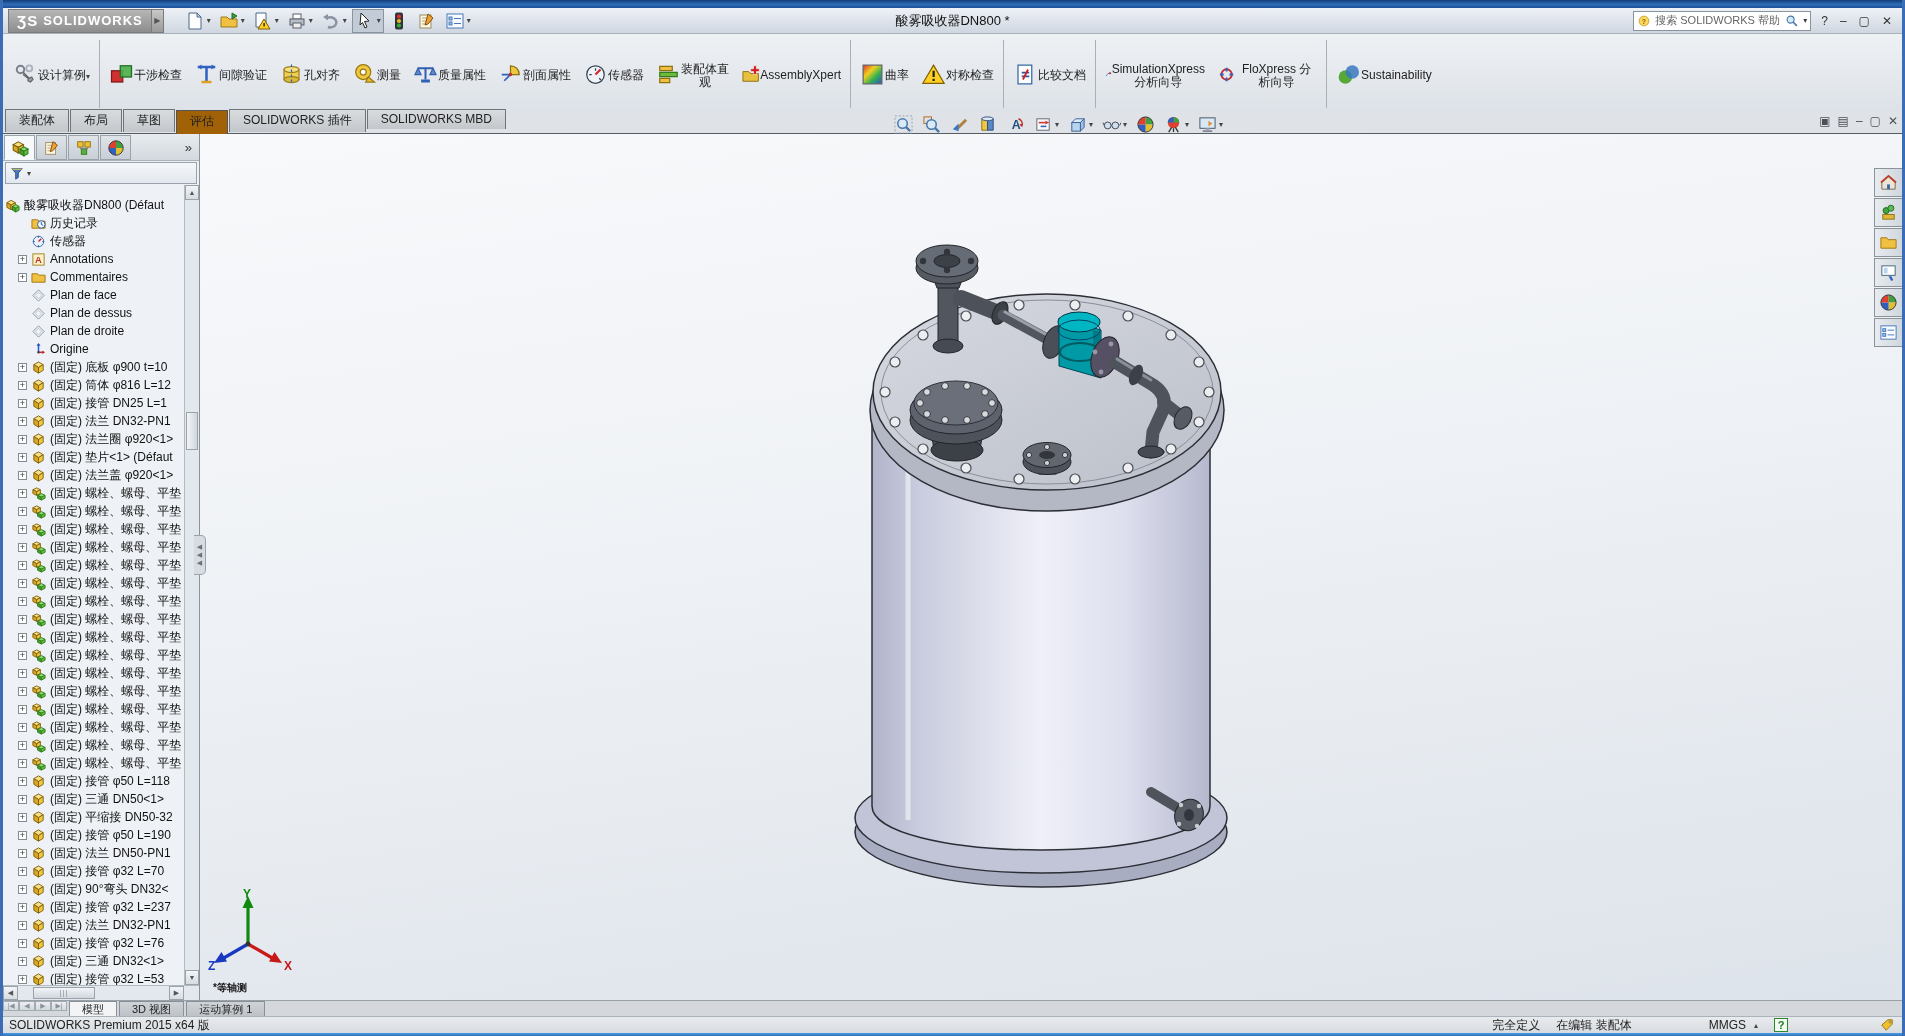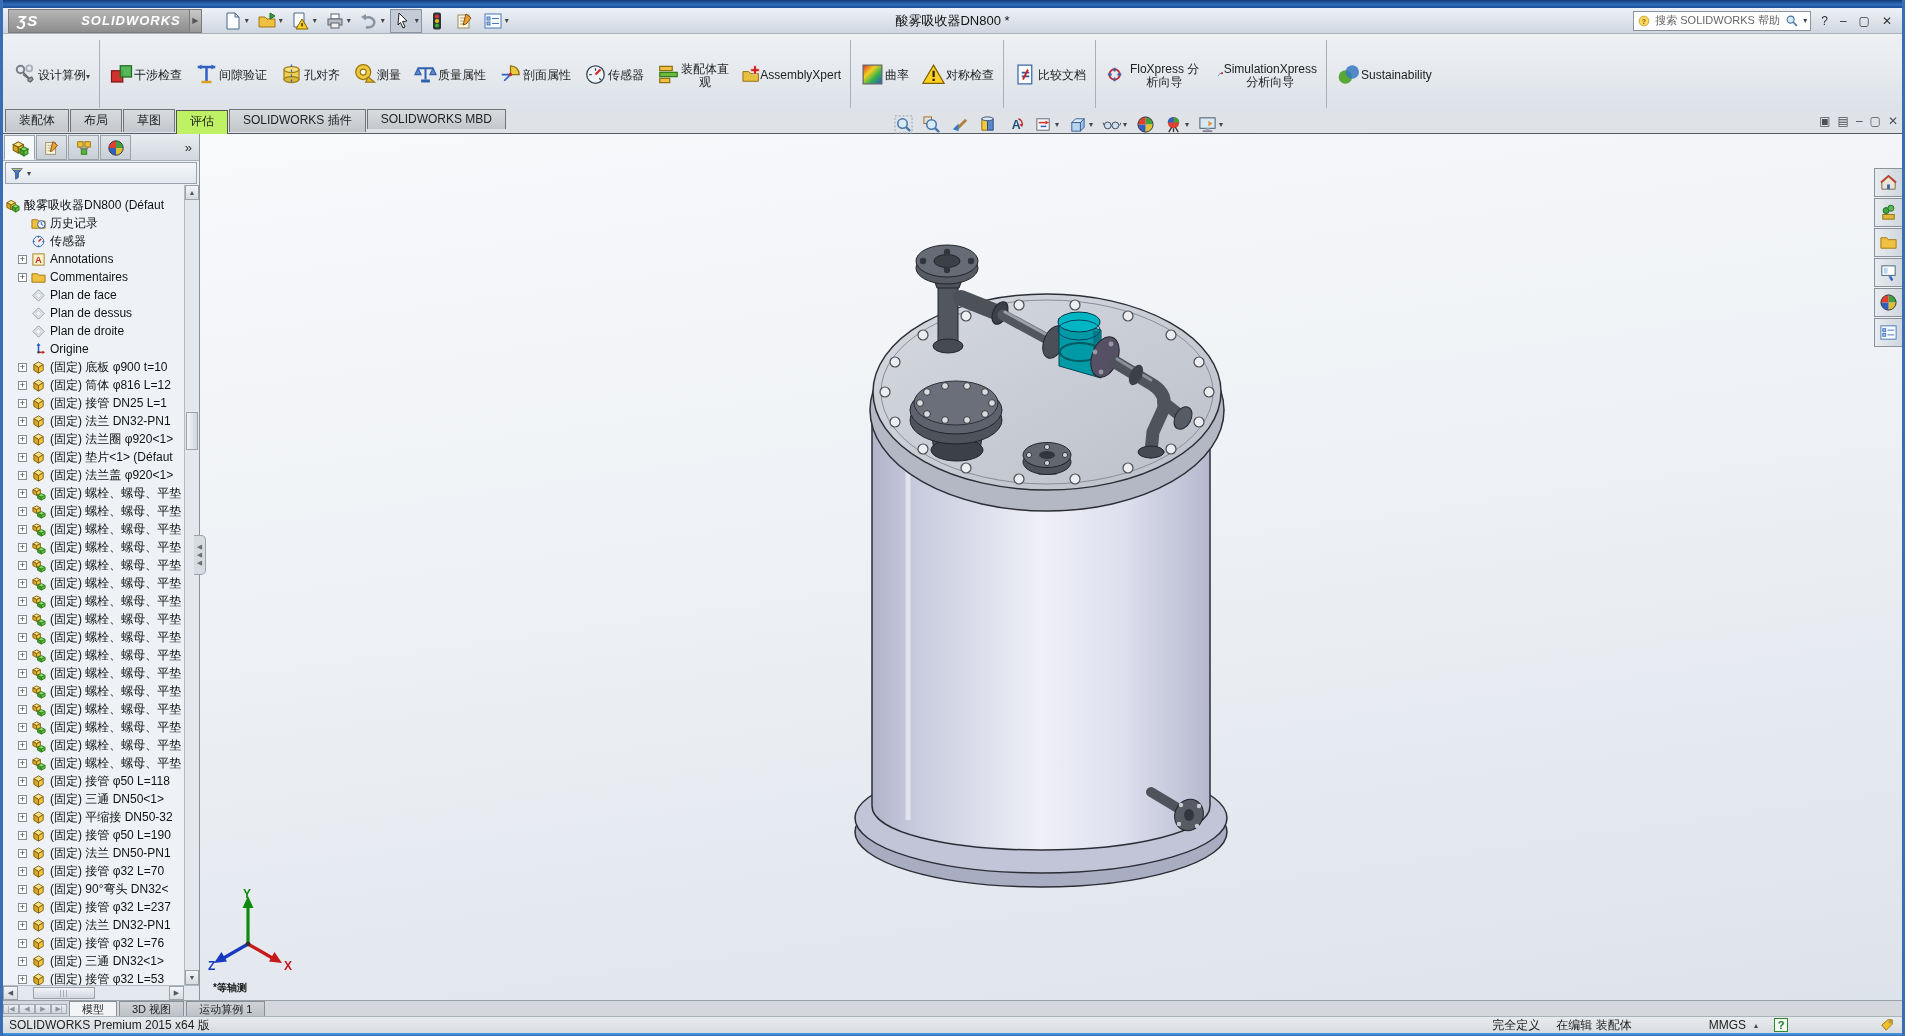--- a/index.html
+++ b/index.html
@@ -3,21 +3,21 @@
 <meta charset="utf-8">
 <style>
   * { margin:0; padding:0; box-sizing:border-box; }
   html,body { width:1905px; height:1036px; overflow:hidden; }
   body { font-family:"Liberation Sans","DejaVu Sans",sans-serif; font-size:12px; color:#1a1a1a; background:#dfe3e8; }
   .app { position:relative; width:1905px; height:1036px; border-left:3px solid #3a6db5; border-right:3px solid #3a6db5; overflow:hidden; }
 
   
   .title-accent { height:8px; background:linear-gradient(#123d78,#2e6cb8 55%,#1d4f96); }
   .titlebar { height:26px; background:linear-gradient(#eef2f7,#cfd6e0); display:flex; align-items:center; position:relative; border-bottom:1px solid #aab2bc; }
-  .logo { display:flex; align-items:center; height:24px; margin-left:5px; padding:0 8px; background:linear-gradient(#b6b6b6,#8d8d8d); border:1px solid #7a7a7a; color:#fff; font-weight:bold; font-style:italic; font-size:13px; letter-spacing:1px;gap:38px; }
+  .logo { display:flex; align-items:center; height:24px; margin-left:5px; padding:0 8px; background:linear-gradient(#b6b6b6,#8d8d8d); border:1px solid #7a7a7a; color:#fff; font-weight:bold; font-size:13px; letter-spacing:1px; }
   .logo .mark { margin-right:5px; font-size:15px; }
   .logo-arrow { width:12px; height:24px; background:linear-gradient(#c8c8c8,#9a9a9a); border:1px solid #7a7a7a; border-left:none; display:flex; align-items:center; justify-content:center; color:#555; font-size:8px; }
   .tb-tools { display:flex; align-items:center; margin-left:18px; gap:2px; }
   .tbtn { display:flex; align-items:center; padding:1px 2px; border:1px solid transparent; }
   .tbtn.pressed { background:#c2cbd6; border:1px solid #8a94a0; }
   .tbtn .dd { font-size:8px; color:#444; margin-left:2px; }
   .ic { width:20px; height:20px; }
   .win-title { position:absolute; left:50%; transform:translateX(-50%); font-size:13px; color:#111; white-space:nowrap; }
   .tb-right { position:absolute; right:6px; display:flex; align-items:center; gap:6px; }
   .searchbox { display:flex; align-items:center; width:178px; height:20px; background:#fff; border:1px solid #8a94a0; padding:0 3px; gap:4px; }
@@ -30,21 +30,21 @@
   .ribbon { height:78px; background:linear-gradient(#eef1f4,#dde2e8); display:flex; align-items:stretch; padding:2px 2px 0 4px; }
   .rbtn { display:flex; flex-direction:row; align-items:center; padding:3px 6px 0; font-size:12px; line-height:13px; text-align:center; color:#222; max-width:112px; }
   .rbtn.narrow .rlabel { width:48px; word-break:break-all; }
   .ric { width:25px; height:25px; margin-bottom:2px; }
   .rdd { font-size:8px; color:#444; margin-top:1px; }
   .rsep { width:1px; background:#aab0b8; margin:4px 3px; }
 
   
   .tabrow { height:22px; background:#dfe3e7; position:relative; display:flex; align-items:flex-end; border-bottom:1px solid #555c64; }
   .ctab { padding:2px 13px 3px; margin-right:1px; font-size:12px; background:linear-gradient(#d9dcdf,#c3c7cb); border:1px solid #6f7478; border-bottom:none; color:#222; }
-  .ctab.active { background:#bef264; position:relative; top:1px; padding-bottom:4px; border-color:#555; }
+  .ctab.active { background:#a16207; position:relative; top:1px; padding-bottom:4px; border-color:#555; }
   .headsup { position:absolute; left:888px; top:1px; display:flex; align-items:center; gap:3px; }
   .hic { width:19px; height:19px; }
   .childctl { position:absolute; right:4px; top:2px; display:flex; gap:7px; color:#4a5058; font-size:12px; }
 
   
   .main { display:flex; height:866px; position:relative; }
   .panel { width:197px; background:#edf1f5; border-right:1px solid #8a929a; display:flex; flex-direction:column; }
   .panel-tabs { height:27px; display:flex; align-items:stretch; background:linear-gradient(#e8ecf0,#d2d8de); border-bottom:1px solid #aab2ba; padding:1px 1px 0; }
   .ptab { width:31px; display:flex; align-items:center; justify-content:center; border:1px solid #9aa2aa; margin-right:1px; background:linear-gradient(#dfe4e9,#c8cfd6); }
   .ptab.active { background:#f6f9fc; border-bottom-color:#f6f9fc; }
@@ -69,21 +69,21 @@
 
   .viewport { flex:1; position:relative; background:linear-gradient(172deg,#f8f9fb 0%,#eef1f5 45%,#dde3ea 100%); overflow:hidden; }
   .modelsvg { position:absolute; inset:0; width:100%; height:100%; }
   .triad { position:absolute; left:8px; bottom:28px; width:86px; height:86px; }
   .viewlabel { position:absolute; left:13px; bottom:5px; font-size:10px; font-weight:bold; color:#111; }
   .taskpane { position:absolute; right:0; top:34px; width:28px; display:flex; flex-direction:column; }
   .tptab { height:29px; background:linear-gradient(90deg,#e8ecf0,#cfd6dd); border:1px solid #8a929a; border-right:none; margin-bottom:1px; display:flex; align-items:center; justify-content:center; }
   .tptab .ic { width:19px; height:19px; }
 
   
-  .mstabs { height:16px; background:#d4d8dc; border-top:1px solid #98a0a8; display:flex; align-items:center; font-size:11px; }
+  .mstabs { height:16px; background:#d4d8dc; border-top:1px solid #98a0a8; display:flex; align-items:flex-start; font-size:11px; }
   .msnav { width:16px; border:1px solid #a2aab2; background:linear-gradient(#eceff2,#d2d7dc); color:#8a929a; font-size:7px; display:flex; align-items:center; justify-content:center; }
   .mstab { padding:0 12px; display:flex; align-items:center; background:linear-gradient(#cfd3d7,#bcc1c6); border:1px solid #8a9098; border-bottom:none; margin-left:2px; color:#222; }
   .mstab.active { background:#f2f4f6; }
   .statusbar { height:17px; background:linear-gradient(#e8ebee,#d8dce0); border-top:1px solid #aab2ba; position:relative; display:flex; align-items:center; font-size:12px; }
   .sb-left { margin-left:6px; color:#222; }
   .sb-right { position:absolute; right:8px; display:flex; align-items:center; gap:16px; color:#222; }
   .sb-help { width:14px; height:14px; border:1px solid #2a8a2a; background:#f4faf4; color:#1d7a1d; font-weight:bold; font-size:11px; display:flex; align-items:center; justify-content:center; }
   .bottomedge { height:3px; background:linear-gradient(#4a9ae0,#2e74c0); }
   .gap45 { width:45px; } .gap60 { width:60px; }
 </style>
@@ -545,29 +545,29 @@
       <div class="rsep"></div>
       <div class="rbtn narrow">
         <svg class="ric">
           <use href="#s-comp"></use>
         </svg>
         <span class="rlabel">比较文档</span>
       </div>
       <div class="rsep"></div>
       <div class="rbtn">
         <svg class="ric">
+          <use href="#s-simx"></use>
+        </svg>
+        <span class="rlabel">SimulationXpress 分析向导</span>
+      </div>
+      <div class="rbtn">
+        <svg class="ric">
           <use href="#s-flox"></use>
         </svg>
         <span class="rlabel">FloXpress 分析向导</span>
-      </div>
-      <div class="rbtn">
-        <svg class="ric">
-          <use href="#s-simx"></use>
-        </svg>
-        <span class="rlabel">SimulationXpress 分析向导</span>
       </div>
       <div class="rsep"></div>
       <div class="rbtn">
         <svg class="ric">
           <use href="#s-sust"></use>
         </svg>
         <span class="rlabel">Sustainability</span>
       </div>
     </div>
 

